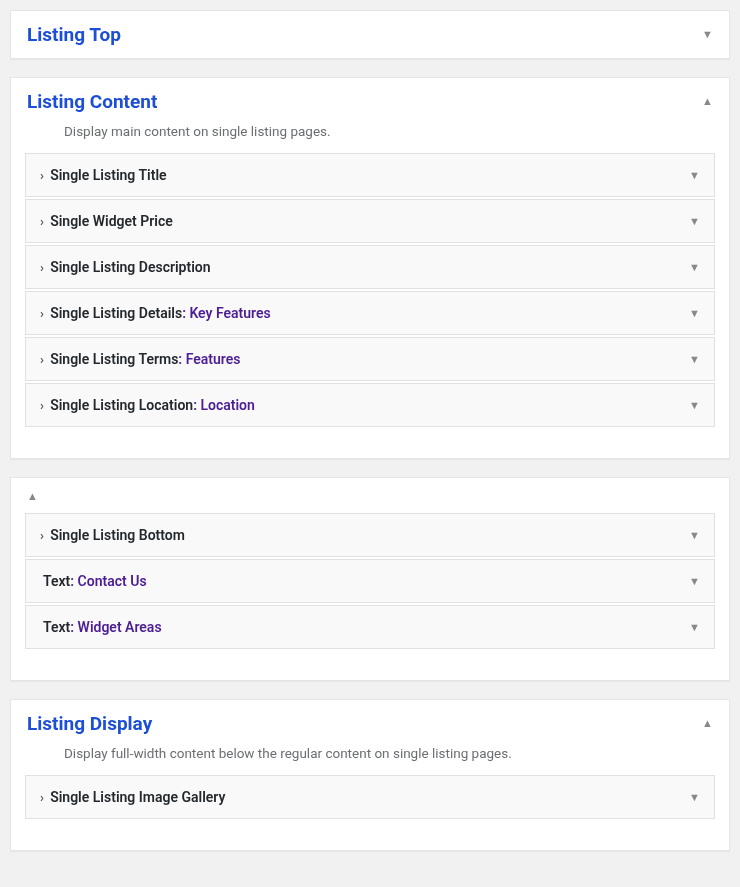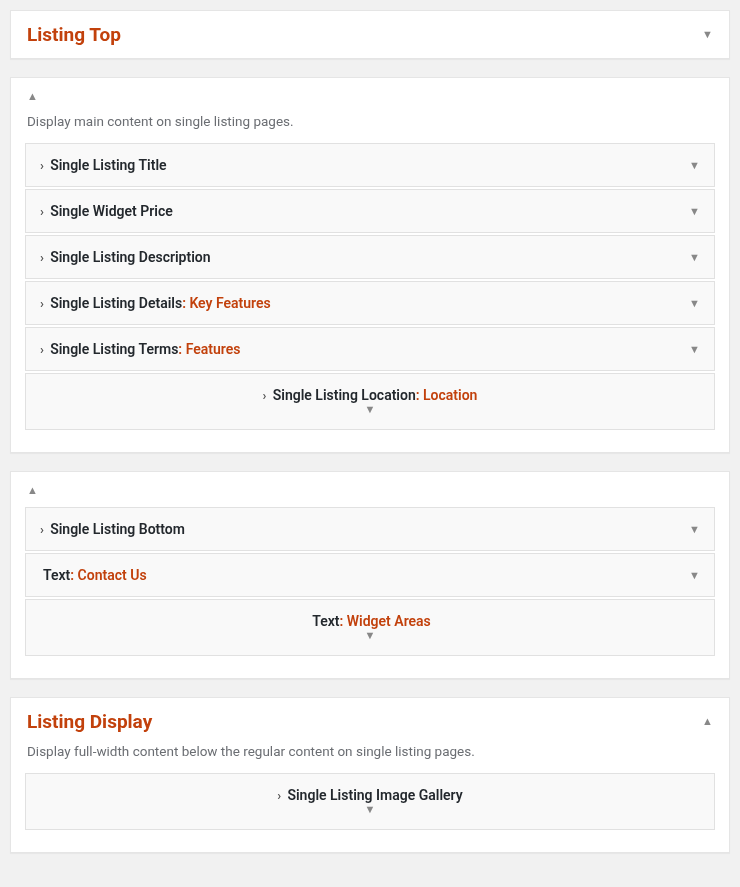--- a/index.html
+++ b/index.html
@@ -22,61 +22,61 @@
     .section-header {
       display: flex;
       justify-content: space-between;
       align-items: center;
       padding: 12px 16px 10px 16px;
       cursor: pointer;
     }
     .section-title {
       font-size: 19px;
       font-weight: 700;
-      color: #c2410c;
+      color: #1d4ed8;
     }
     .toggle-arrow {
       font-size: 11px;
       color: #888;
       user-select: none;
     }
     .section-description {
       font-size: 13.5px;
       color: #6b6e73;
       padding: 0 32px 14px 16px;
+      margin-left: 37px;
     }
     .widget-list {
       padding: 0 14px 14px 14px;
     }
     .widget-item {
       background: #f9f9f9;
       border: 1px solid #e1e1e1;
       margin-bottom: 2px;
       display: flex;
       justify-content: space-between;
       align-items: center;
       padding: 13px 14px;
       cursor: pointer;
     }
     .widget-item:last-child {
-      margin-bottom: 8px;
-      flex-direction: column;
+      margin-bottom: 17px;
     }
     .widget-label {
       font-size: 14px;
       color: #23282d;
       font-weight: 600;
     }
     .widget-chevron {
       color: #555;
       font-size: 13px;
       margin-right: 3px;
     }
     .widget-suffix {
-      color: #c2410c;
+      color: #4c1d95;
       font-weight: 600;
     }
     .widget-arrow {
       font-size: 11px;
       color: #888;
       user-select: none;
     }
     .no-desc .section-header {
       padding-bottom: 12px;
     }
@@ -86,20 +86,21 @@
 
 <div class="section no-desc">
   <div class="section-header">
     <span class="section-title">Listing Top</span>
     <span class="toggle-arrow">▼</span>
   </div>
 </div>
 
 <div class="section">
   <div class="section-header">
+    <span class="section-title">Listing Content</span>
     <span class="toggle-arrow">▲</span>
   </div>
   <div class="section-description">Display main content on single listing pages.</div>
   <div class="widget-list">
     <div class="widget-item">
       <span class="widget-label"><span class="widget-chevron">› </span><span>Single Listing Title</span><span class="widget-suffix"></span></span>
       <span class="widget-arrow">▼</span>
     </div>
     <div class="widget-item">
       <span class="widget-label"><span class="widget-chevron">› </span><span>Single Widget Price</span><span class="widget-suffix"></span></span>

